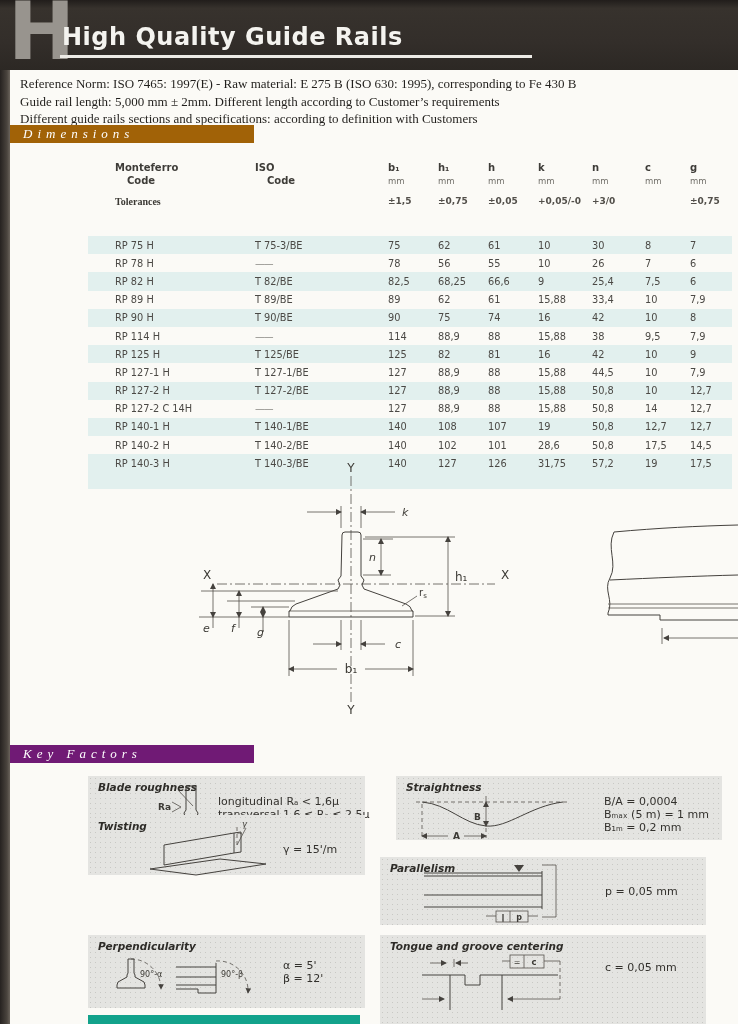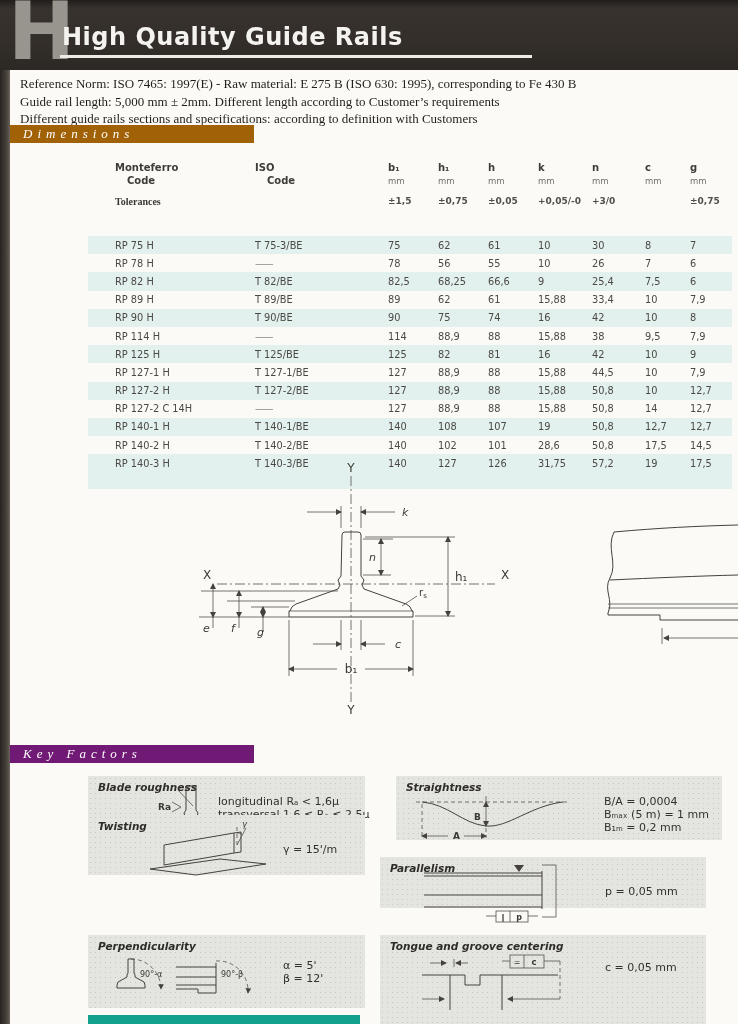--- a/index.html
+++ b/index.html
@@ -399,21 +399,21 @@
       <path class="thin dsh" d="M91,26 V8"></path>
       <path class="thin" d="M91,26 L100,9"></path>
       <path class="thin" d="M91,14 A10,10 0 0 1 96,15"></path>
       <text x="96" y="8" font-size="8.5" font-style="italic">γ</text>
     </svg>
     <div class="kf-text" style="left:195px;top:28px">
       <div>γ = 15'/m</div>
     </div>
   </div>
 
-  <div class="kf-box" style="left:380px;top:857px;width:326px;height:51px">
+  <div class="kf-box" style="left:380px;top:857px;width:326px;height:68px">
     <div class="kf-title">Parallelism</div>
     <svg class="abs" style="left:30px;top:4px" width="200" height="64" viewBox="0 0 200 64">
       <path class="ln" d="M14,12 H132 M14,15 H132 M14,34 H132 M14,46 H132"></path>
       <path class="ln" d="M132,10 V48"></path>
       <polygon points="104,4 114,4 109,11" fill="#45423e"></polygon>
       <path class="thin" d="M132,4 H146 M132,56 H146 M146,4 V56"></path>
       <rect x="86" y="50" width="32" height="11" class="thin"></rect>
       <path class="thin" d="M100,50 V61 M76,55 H86 M118,55 H128"></path>
       <text x="93" y="59" font-size="8" text-anchor="middle">∥</text>
       <text x="109" y="59" font-size="8" font-weight="bold" text-anchor="middle">p</text>

